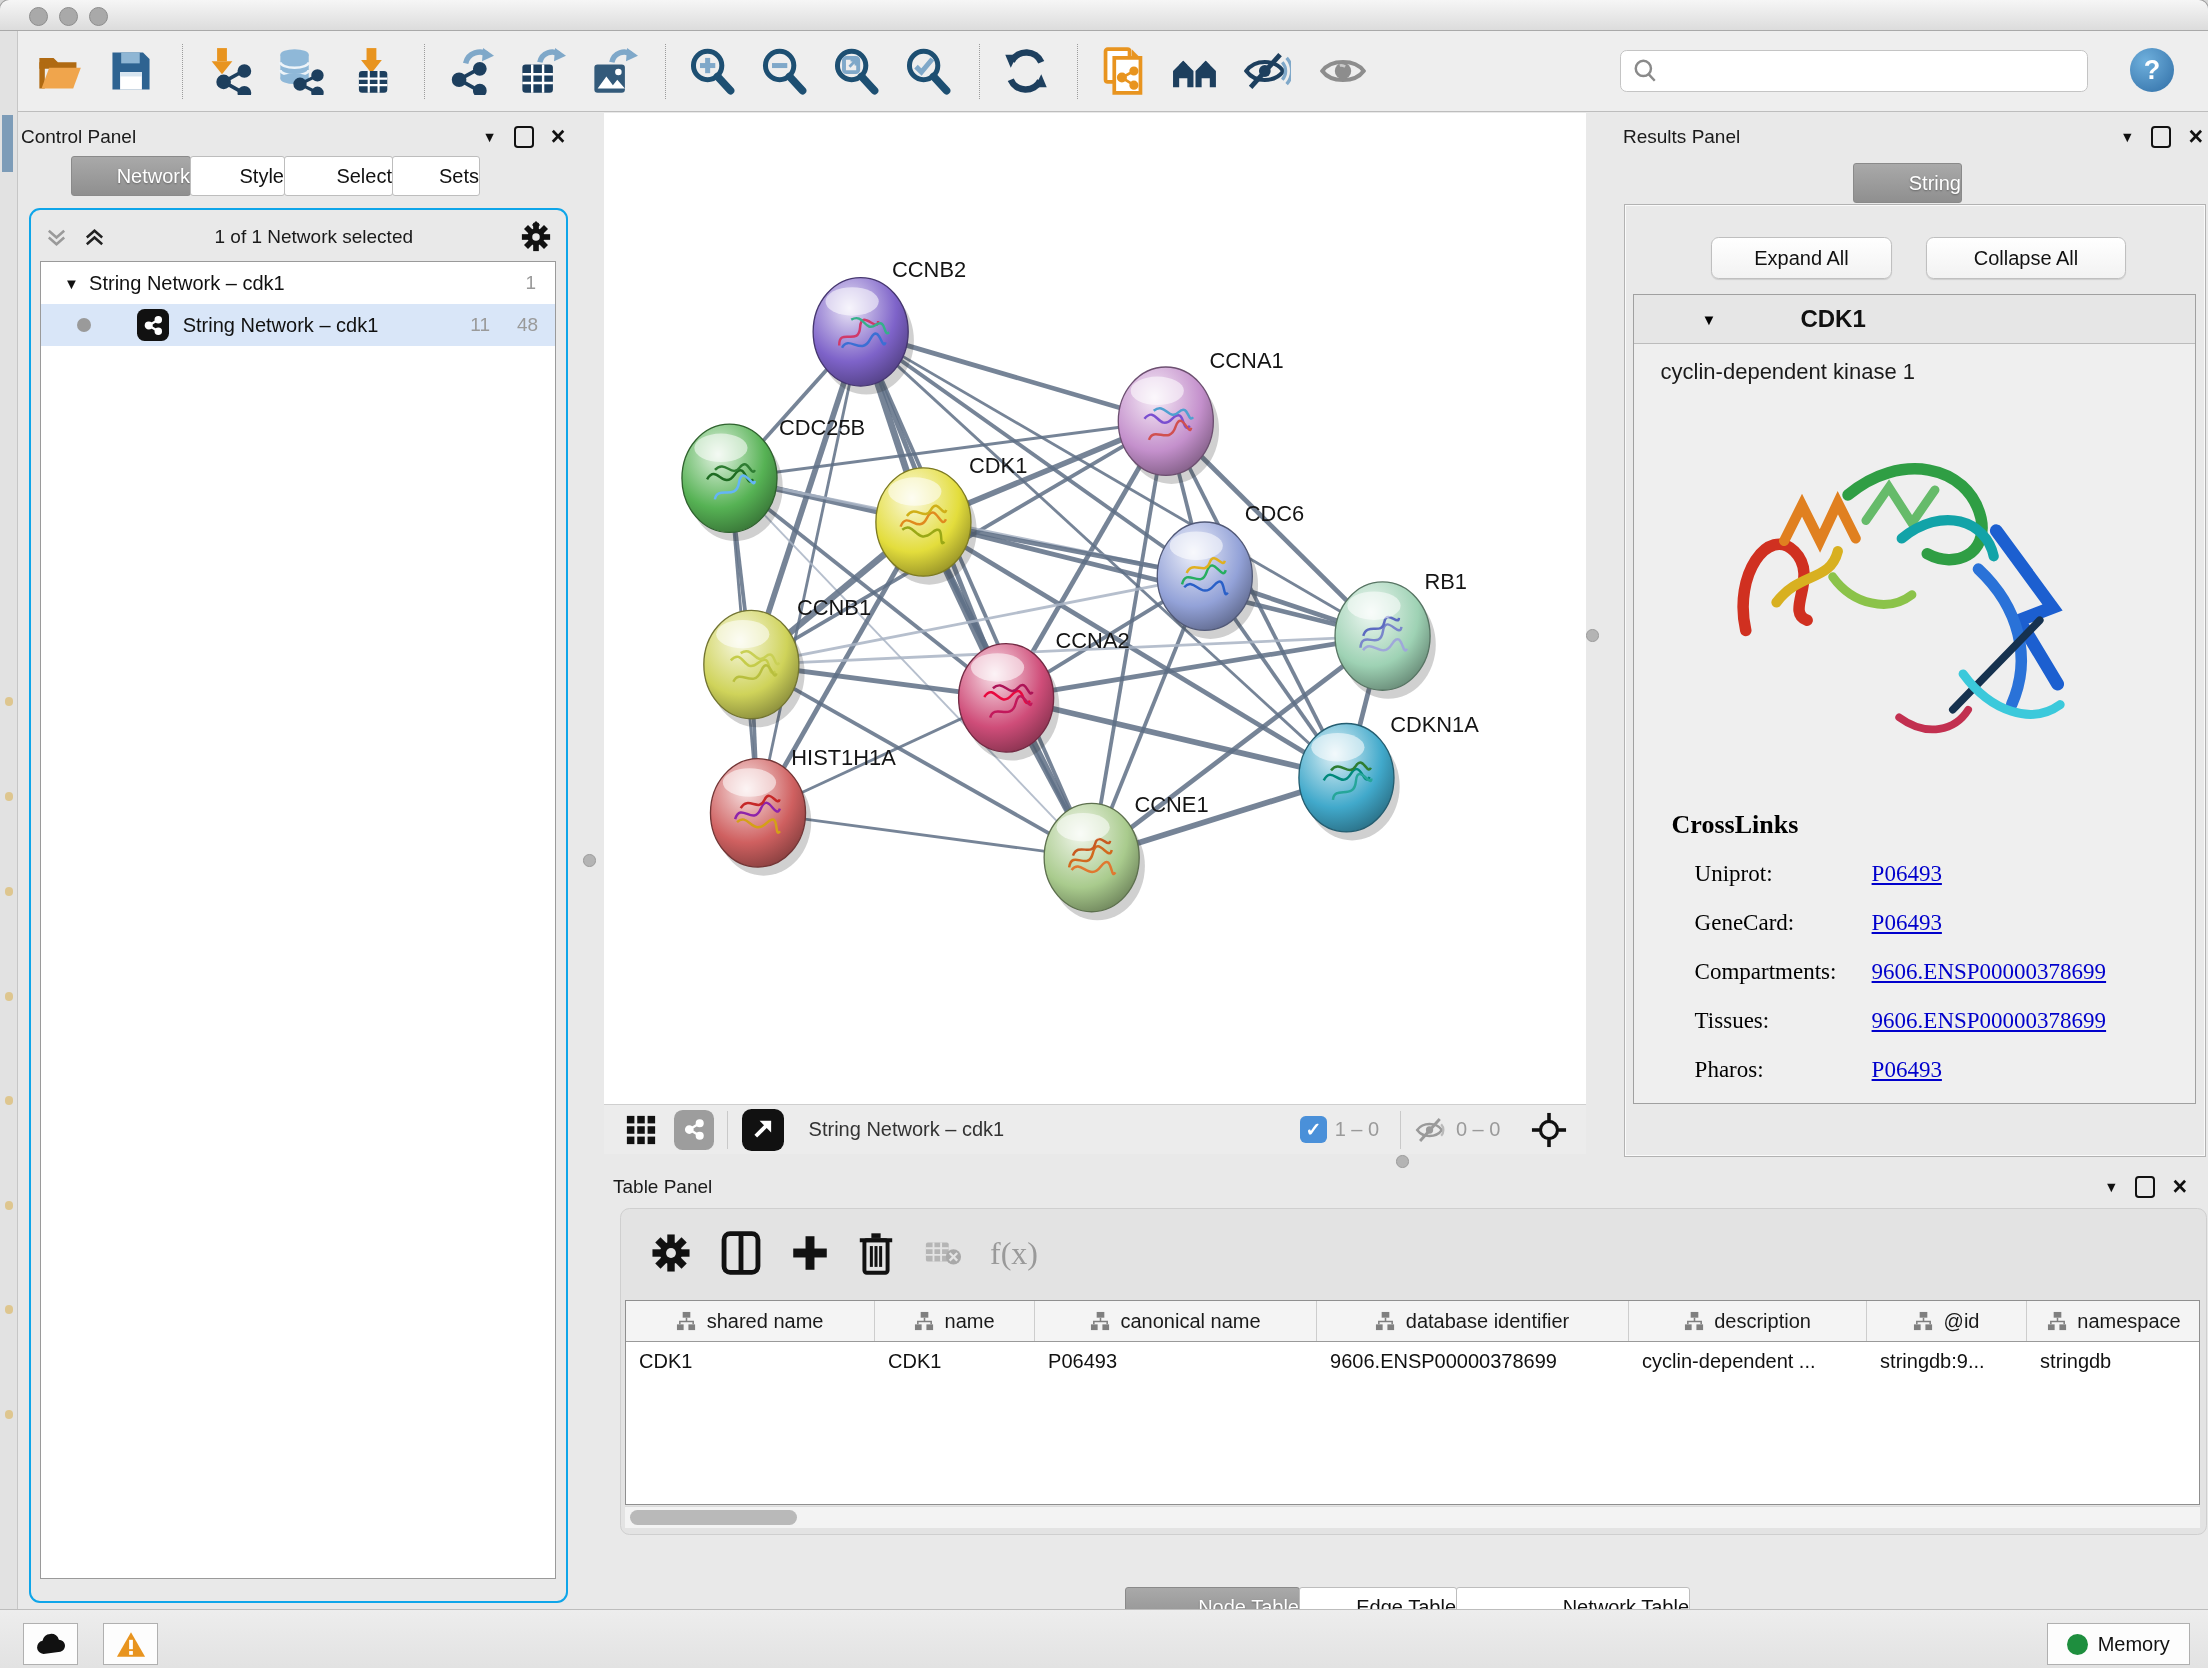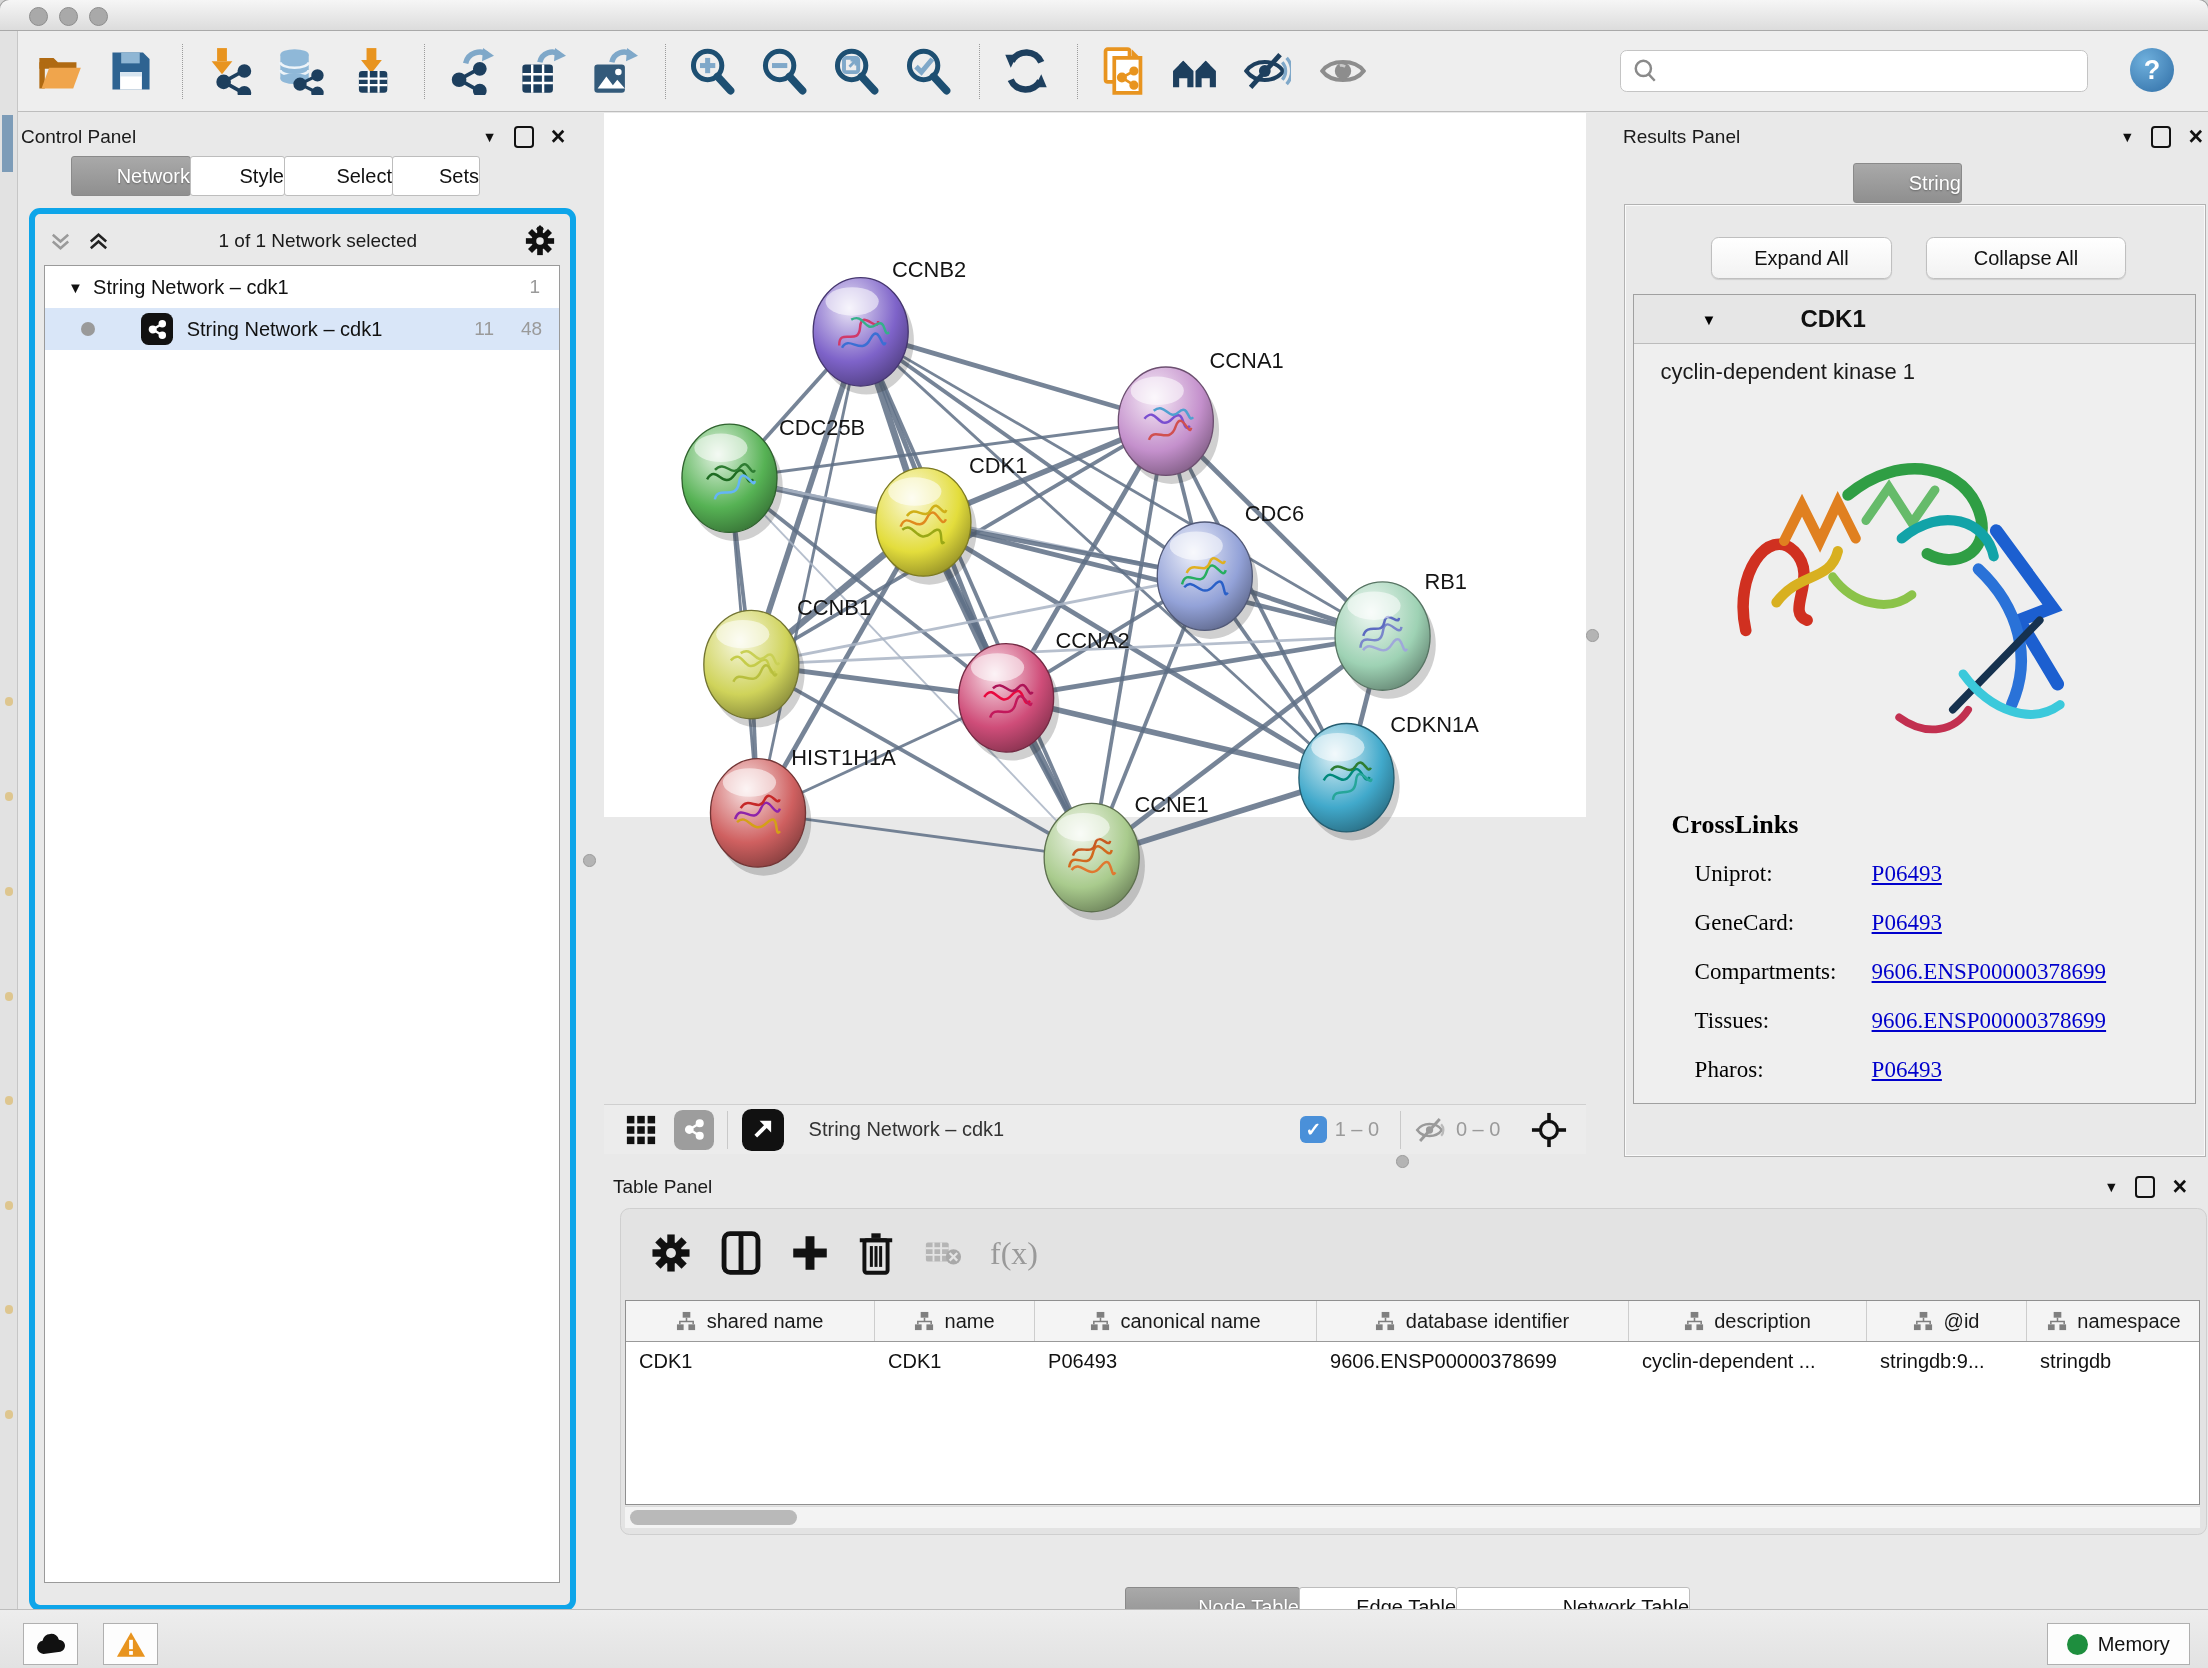--- a/index.html
+++ b/index.html
@@ -22,31 +22,31 @@
   .phead{position:absolute;height:25px;display:flex;align-items:center;font-size:19px;color:#1a1a1a;}
   .pctrl{display:flex;align-items:center;gap:17px;}
   .pc-arrow{font-size:14.3px;color:#111;}
   .pc-float{width:16px;height:18px;border:2.4px solid #111;border-radius:3.8px;}
   .pc-close{font-size:25px;font-weight:bold;color:#111;line-height:1;}
   
   .tab{height:38px;border:1px solid #bdbdbd;background:#fff;color:#111;font-size:20px;display:flex;align-items:center;justify-content:flex-end;border-radius:3px;margin-right:-1px;}
   .tab.sel{background:linear-gradient(#a9a9a9,#8f8f8f);color:#fff;border-color:#8a8a8a;text-shadow:0 1px 1.9px rgba(0,0,0,.35);}
   
   .cpanel{position:absolute;left:21px;top:124px;width:550px;height:1480px;}
-  .cp-inner{position:absolute;left:7.6px;top:84px;width:535px;height:1391px;background:#e9e9e9;border:6px solid #0ea5e9;border-radius:11px;}
+  .cp-inner{position:absolute;left:7.6px;top:84px;width:535px;height:1391px;background:#e9e9e9;border:2px solid #0ea5e9;border-radius:11px;}
   .cp-statusrow{position:absolute;left:13.3px;top:11.4px;right:13.3px;height:32px;display:flex;align-items:center;}
   .cp-status{flex:1;text-align:center;font-size:19px;color:#1a1a1a;}
   .treebox{position:absolute;left:9.5px;top:51px;width:514px;height:1316px;background:#fff;border:1.9px solid #9a9a9a;}
   .trow{display:flex;align-items:center;height:42px;font-size:20px;color:#111;}
   .trow .cnt{color:#9a9a9a;font-size:19px;}
   .trow.sel{background:#d9e6f8;}
   .gray-dot{width:14.3px;height:14.3px;border-radius:50%;background:#9a9a9a;}
   .shareicon-bk{width:32px;height:32px;border-radius:7.6px;background:#111;display:flex;align-items:center;justify-content:center;}
   
-  .netcanvas{position:absolute;left:604px;top:113px;width:982px;height:704px;background:#ffffff;}
+  .netcanvas{position:absolute;left:604px;top:113px;width:982px;height:991px;background:#ffffff;}
   .netbar{position:absolute;left:604px;top:1104px;width:982px;height:49px;background:#ececec;border-top:1px solid #cfcfcf;display:flex;align-items:center;font-size:20px;color:#333;}
   .netbar .vsep{border-left:1px solid #c9c9c9;height:38px;margin:0 13.3px;}
   .netbar .gray-cnt{color:#9a9a9a;margin:0 7.6px;}
   .blkbtn{width:42px;height:42px;border-radius:9.5px;background:#111;display:flex;align-items:center;justify-content:center;}
   .graybtn{width:40px;height:40px;border-radius:8.6px;background:#9d9d9d;display:flex;align-items:center;justify-content:center;}
   .chkbox{width:27px;height:27px;border-radius:5.7px;background:#4a90d9;display:flex;align-items:center;justify-content:center;color:#fff;font-size:19px;font-weight:bold;}
   .split-dot{position:absolute;width:10.5px;height:10.5px;border-radius:50%;background:#b4b4b4;border:1px solid #9c9c9c;}
   
   .rpanel-box{position:absolute;left:1624px;top:204px;width:580px;height:951px;background:#e9e9e9;border:1.9px solid #b2b2b2;box-shadow:inset 0 0 0 1px #fafafa;}
   .btn{background:linear-gradient(#ffffff,#f2f2f2);border:1px solid #bfbfbf;border-radius:7.6px;font-size:20px;color:#111;display:flex;align-items:center;justify-content:center;box-shadow:0 1px 1px rgba(0,0,0,.12);}

